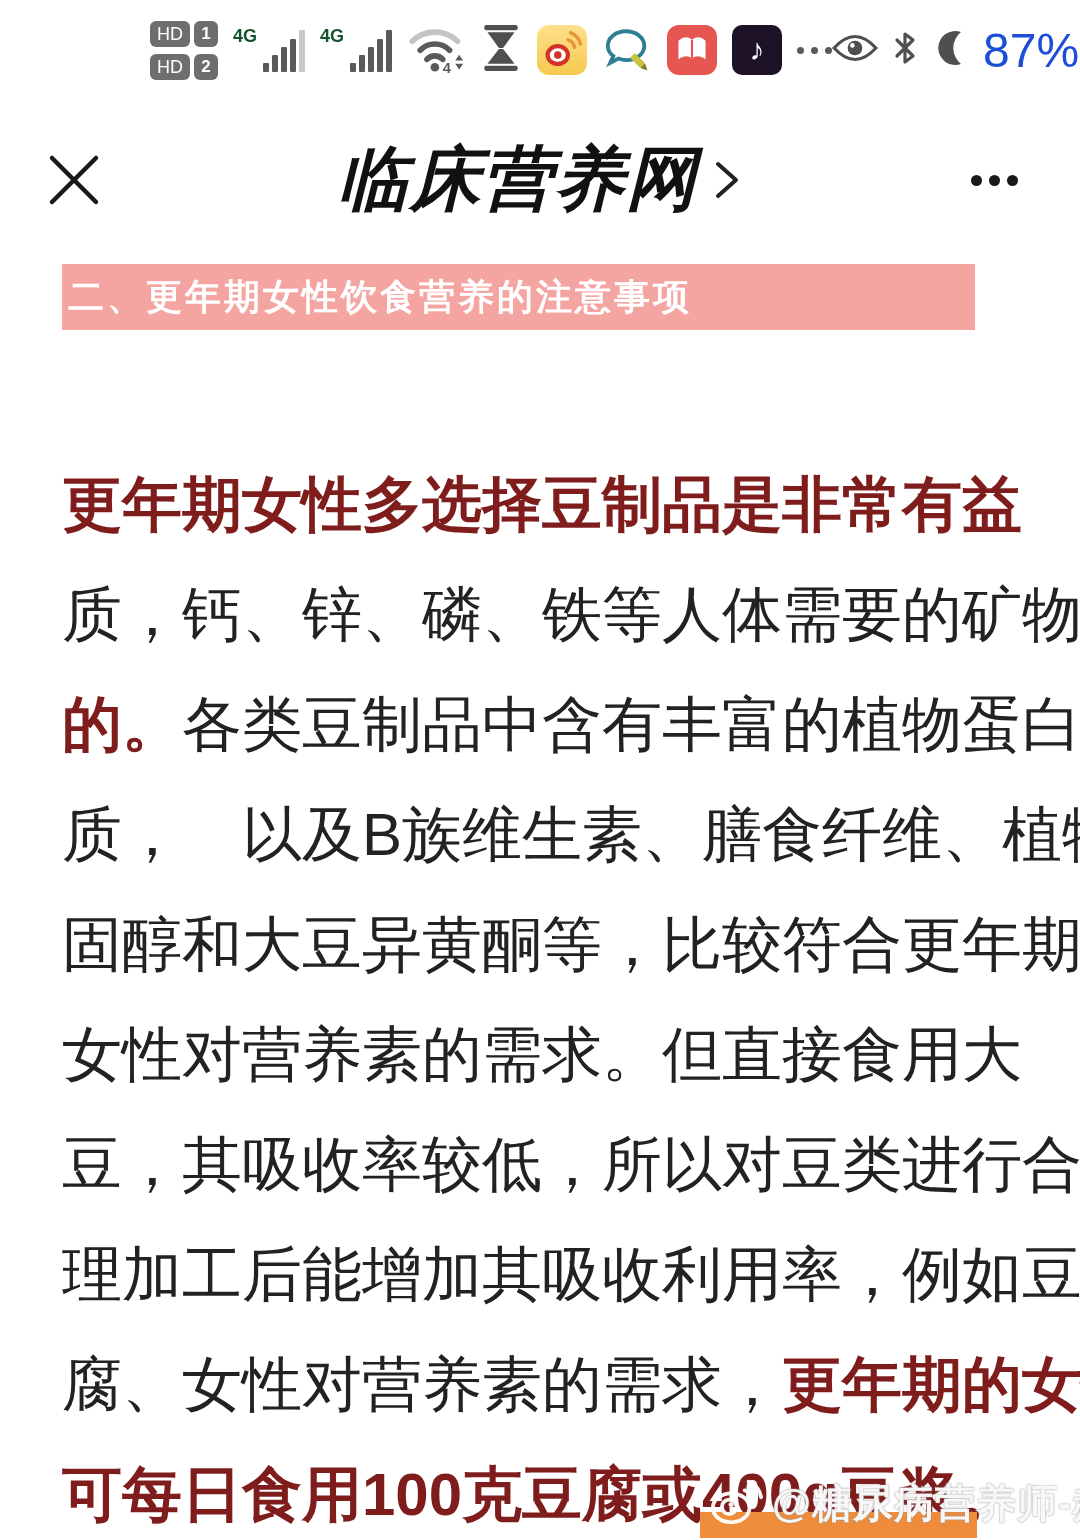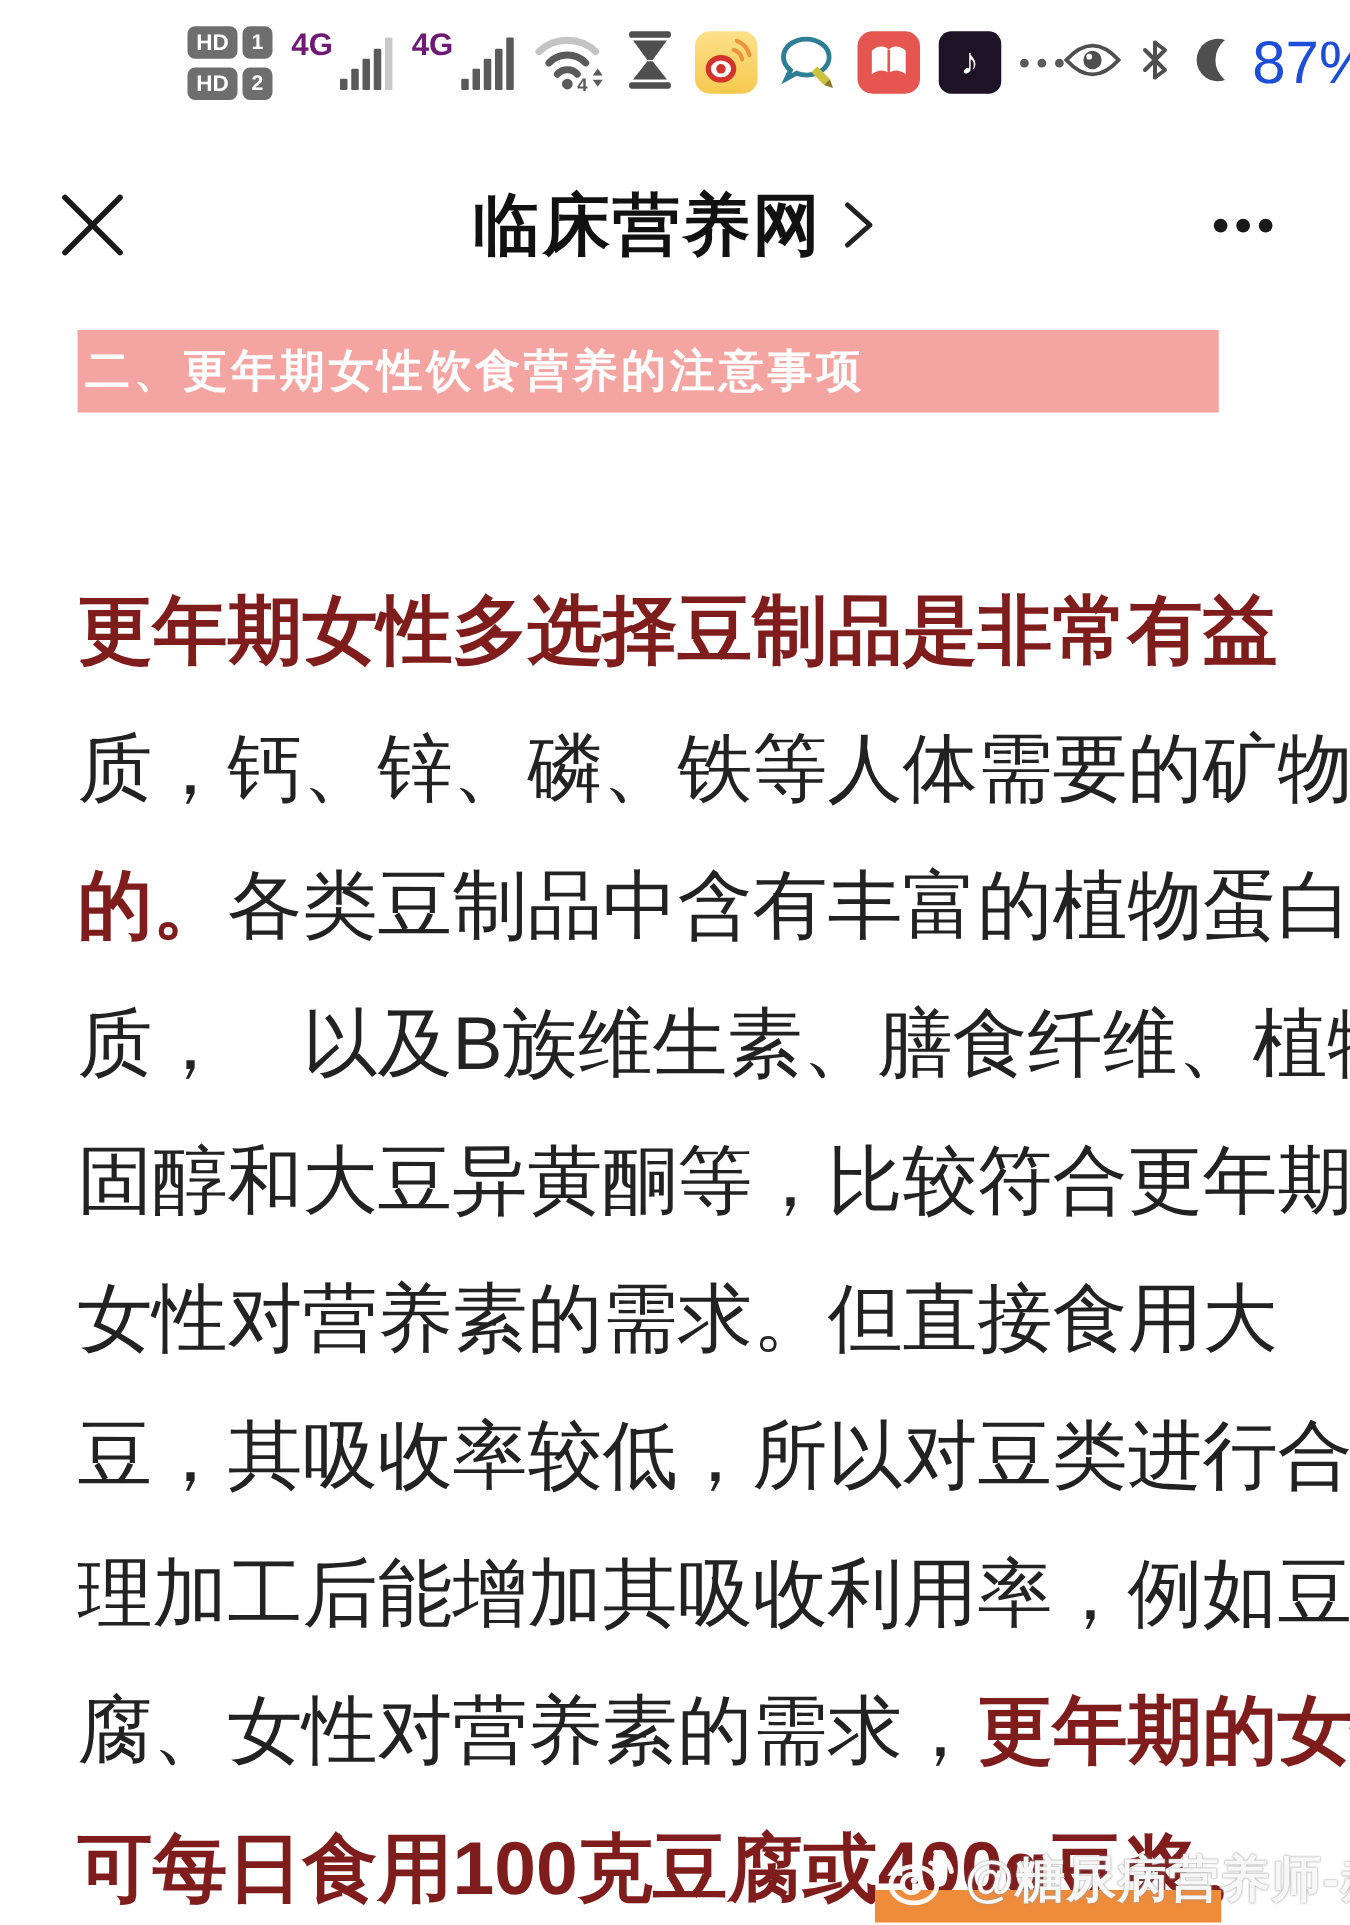--- a/index.html
+++ b/index.html
@@ -9,44 +9,44 @@
 
   
   .statusbar { position:absolute; top:0; left:0; width:1080px; height:100px;
                display:flex; align-items:center; justify-content:space-between;
                padding:0 56px 0 150px; }
   .sb-left, .sb-right { display:flex; align-items:center; }
   .sb-left { gap:15px; }
   .sb-right { gap:13px; }
   .hd-stack { display:flex; flex-direction:column; gap:7px; }
   .hd-row { display:flex; gap:4px; align-items:center; }
-  .hd-chip { background:#6e6e6e; color:#fff; font-weight:bold; font-size:18px;
+  .hd-chip { background:#6e6e6e; color:#fff; font-weight:normal; font-size:18px;
              border-radius:6px; padding:2px 7px; line-height:22px; }
   .hd-num  { background:#6e6e6e; color:#fff; font-weight:bold; font-size:17px;
              border-radius:6px; width:24px; height:26px; display:flex;
              align-items:center; justify-content:center; }
   .sig-group { display:flex; align-items:flex-end; gap:6px; height:52px; }
-  .sig-label { font-size:25px; font-weight:bold; color:#701a75; align-self:flex-start; line-height:25px; }
+  .sig-label { font-size:18px; font-weight:bold; color:#14532d; align-self:flex-start; line-height:25px; }
   .bars { display:flex; align-items:flex-end; gap:3px; height:46px; padding-bottom:4px; }
   .bars i { display:block; width:6px; background:#5a5a5a; border-radius:1px; }
   .bars i.faded { background:#c9c9c9; }
   .app-icon { width:50px; height:50px; border-radius:12px; display:flex;
               align-items:center; justify-content:center; }
   .dots3 { display:flex; gap:7px; align-items:center; }
   .dots3 i { width:7px; height:7px; border-radius:50%; background:#5a5a5a; }
   .nav-dots i { width:11px; height:11px; background:#1a1a1a; }
   .sb-text { font-size:48px; color:#1d4ed8; }
 
   
   .navbar { position:absolute; top:100px; left:0; width:1080px; height:160px;
             display:flex; align-items:center; }
   .close-btn { position:absolute; left:44px; width:60px; height:60px; }
   .nav-title { position:absolute; left:0; right:0; display:flex; align-items:center;
                justify-content:center; gap:14px; }
-  .nav-title span { font-size:54px; font-weight:600; color:#111; letter-spacing:2px; }
+  .nav-title span { font-size:70px; font-weight:600; color:#111; letter-spacing:2px;font-style:italic; }
   .more-btn { position:absolute; right:62px; }
 
   
   .heading { position:absolute; top:264px; left:62px; width:913px; height:66px;
              background:#F5A5A1; color:#fff; font-weight:bold; font-size:36px;
              letter-spacing:3px; display:flex; align-items:center; padding-left:6px;
              white-space:nowrap; }
 
   
   .article { position:absolute; top:450px; left:62px; width:956px; }

